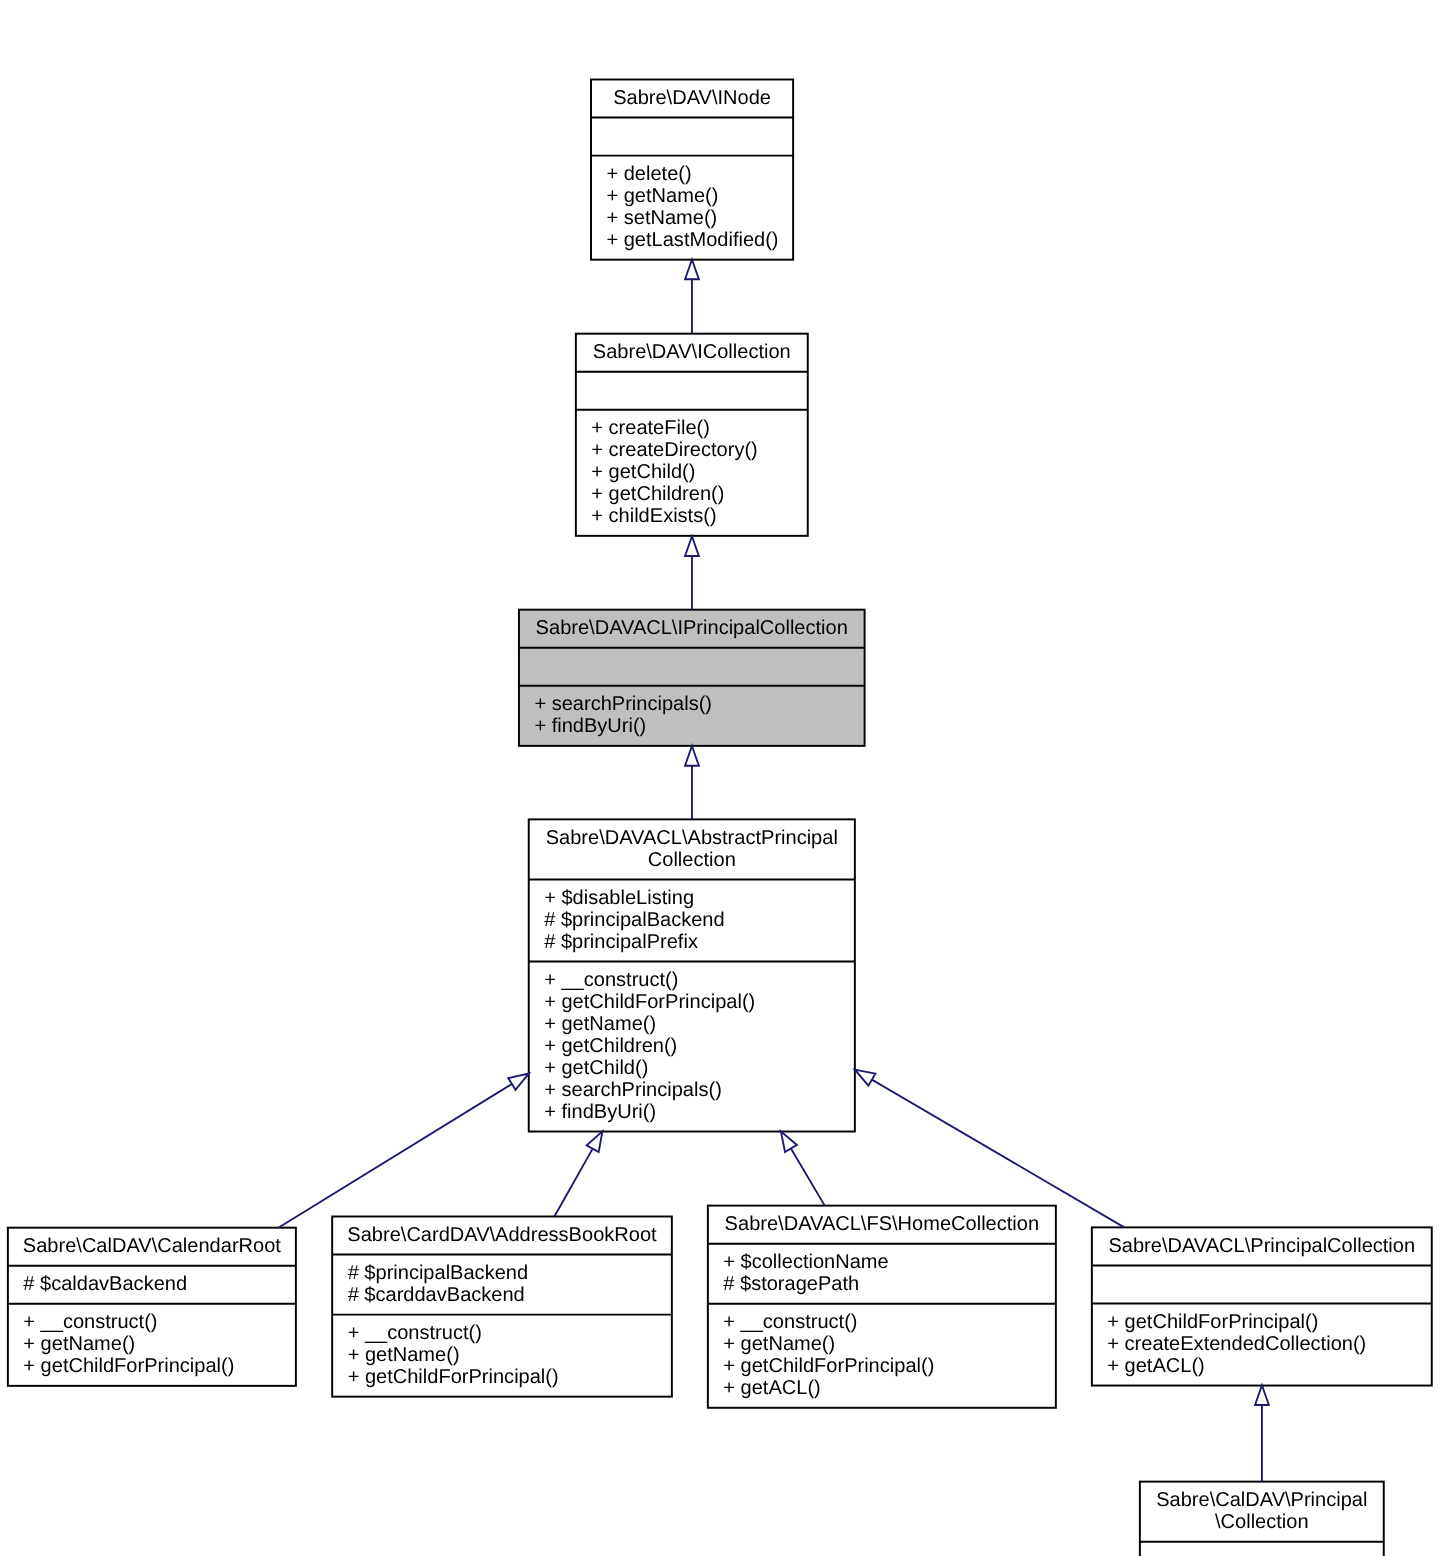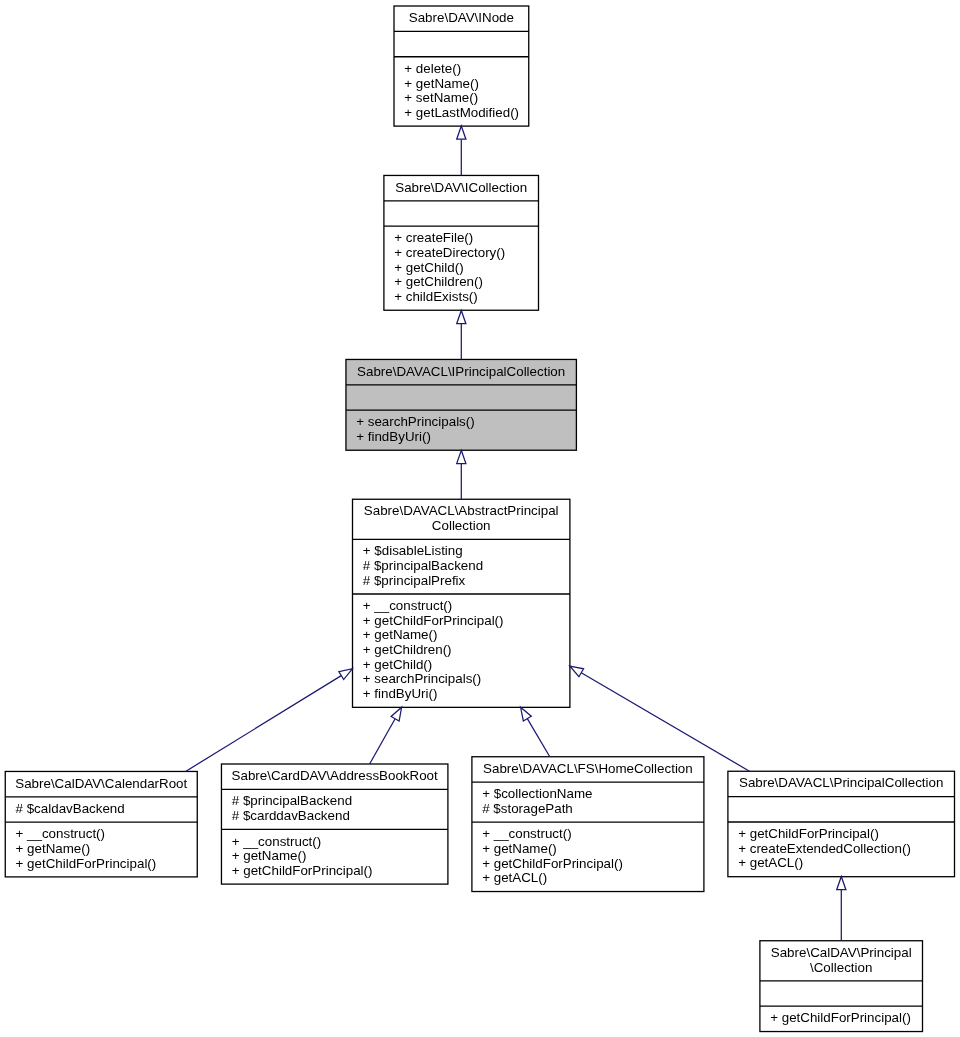--- a/index.html
+++ b/index.html
@@ -1,20 +1,20 @@
 <!DOCTYPE html>
 <html lang="en"><head>
 <meta charset="utf-8">
 <title>Sabre\DAVACL\IPrincipalCollection inheritance diagram</title>
 <style>
   html,body{margin:0;padding:0;background:#ffffff;}
   body{width:960px;height:1037px;overflow:hidden;
        font-family:"Liberation Sans",sans-serif;
        -webkit-font-smoothing:antialiased;}
-  #canvas{width:960px;height:726px;will-change:opacity;}
+  #canvas{width:960px;height:726px;will-change:opacity;margin-top:47px;}
   svg#graph{display:block;width:960px;height:1037px;}
   svg#graph text{font-family:"Liberation Sans",sans-serif;fill:#000000;white-space:pre;}
   .class-box{fill:#ffffff;stroke:#000000;}
   .class-box.hl{fill:#bfbfbf;}
   .sep{stroke:#000000;}
   .t-title{text-anchor:middle;}
   .t-attr,.t-method{text-anchor:start;}
   .edge-line{stroke:#191970;fill:none;}
   .edge-head{stroke:#191970;fill:#ffffff;stroke-linejoin:miter;}
 </style>

